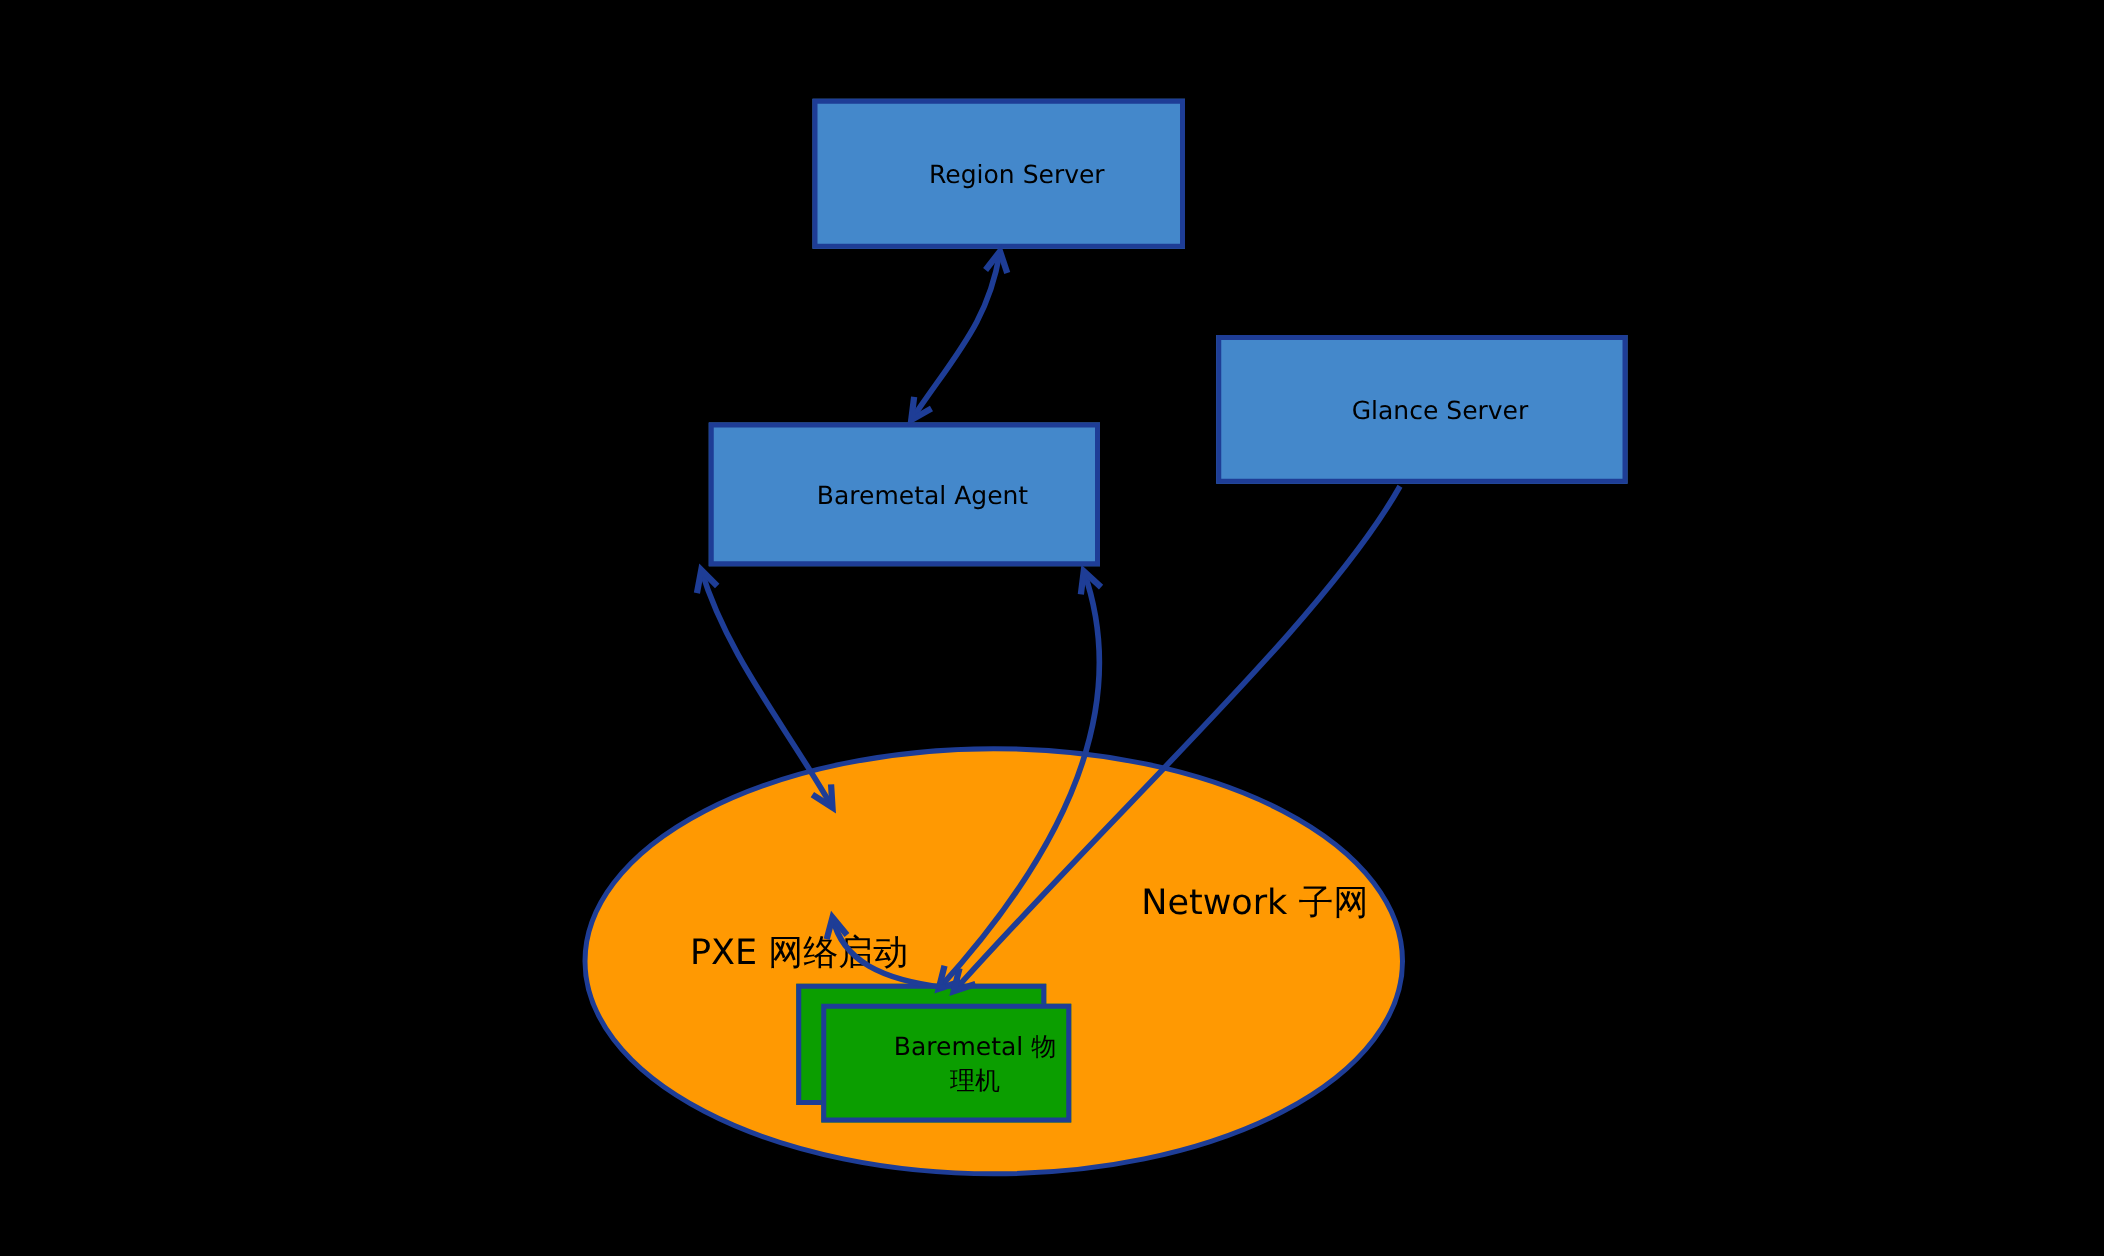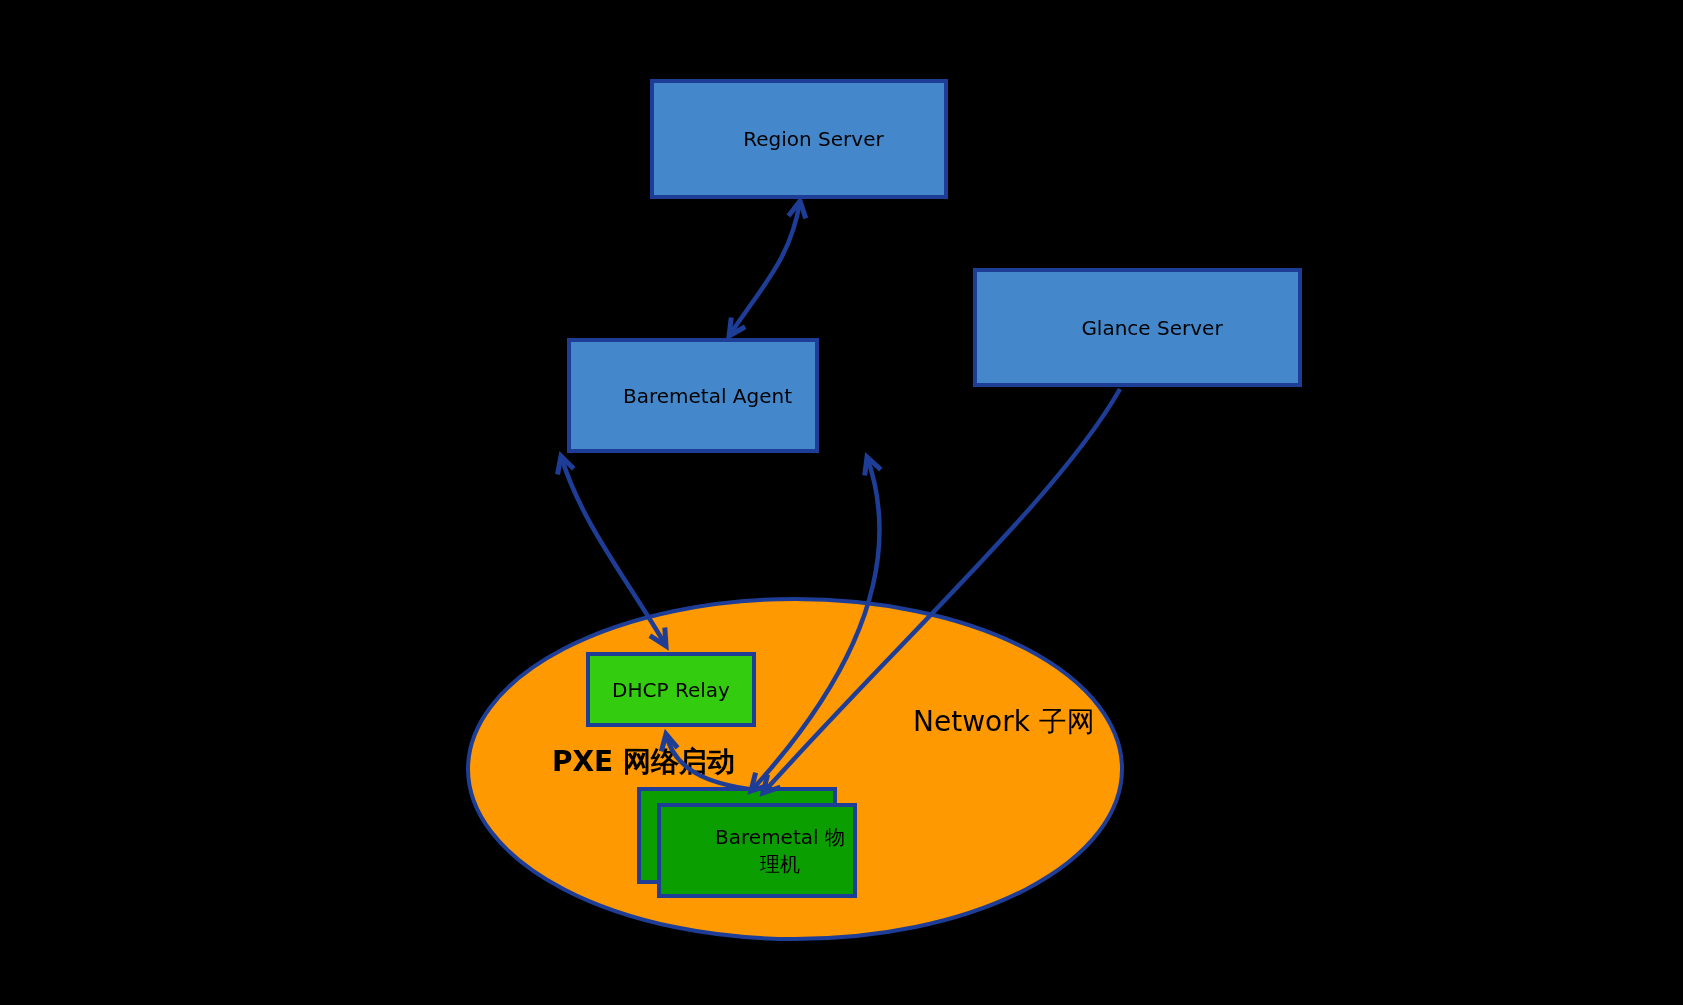--- a/index.html
+++ b/index.html
@@ -61,37 +61,34 @@
 <body>
 
 <div class="canvas">
 
   <svg class="layer" viewBox="0 0 1683 1005">
     <ellipse class="subnet-ellipse" cx="795" cy="769" rx="327" ry="170"></ellipse>
   </svg>
 
   <div class="floating-label" style="left:913px;top:703px;">Network 子网</div>
 
-  <div class="floating-label" style="left:552px;top:743px;font-weight:bold;">PXE 网络启动</div>
+  <div class="floating-label" style="left:552px;top:743px;">PXE 网络启动</div>
 
   <div class="node blue" style="left:650px;top:79px;width:298px;height:120px;">
     <span>Region Server</span>
   </div>
 
-  <div class="node blue" style="left:567px;top:338px;width:252px;height:115px;">
+  <div class="node blue" style="left:567px;top:338px;width:313px;height:115px;">
     <span>Baremetal Agent</span>
   </div>
 
   <div class="node blue" style="left:973px;top:268px;width:329px;height:119px;">
     <span>Glance Server</span>
   </div>
 
-  <div class="node dhcp" style="left:586px;top:652px;width:170px;height:75px;">
-    <span>DHCP Relay</span>
-  </div>
 
   <div class="node baremetal" style="left:637px;top:787px;width:200px;height:97px;"></div>
 
   <div class="node baremetal" style="left:657px;top:803px;width:200px;height:95px;padding-left:46px;">
     <span>Baremetal 物理机</span>
   </div>
 
   <svg class="layer overlay" viewBox="0 0 1683 1005">
 
     <path class="arrow" d="M 800,201 C 791,258 763,285 729,336"></path>

